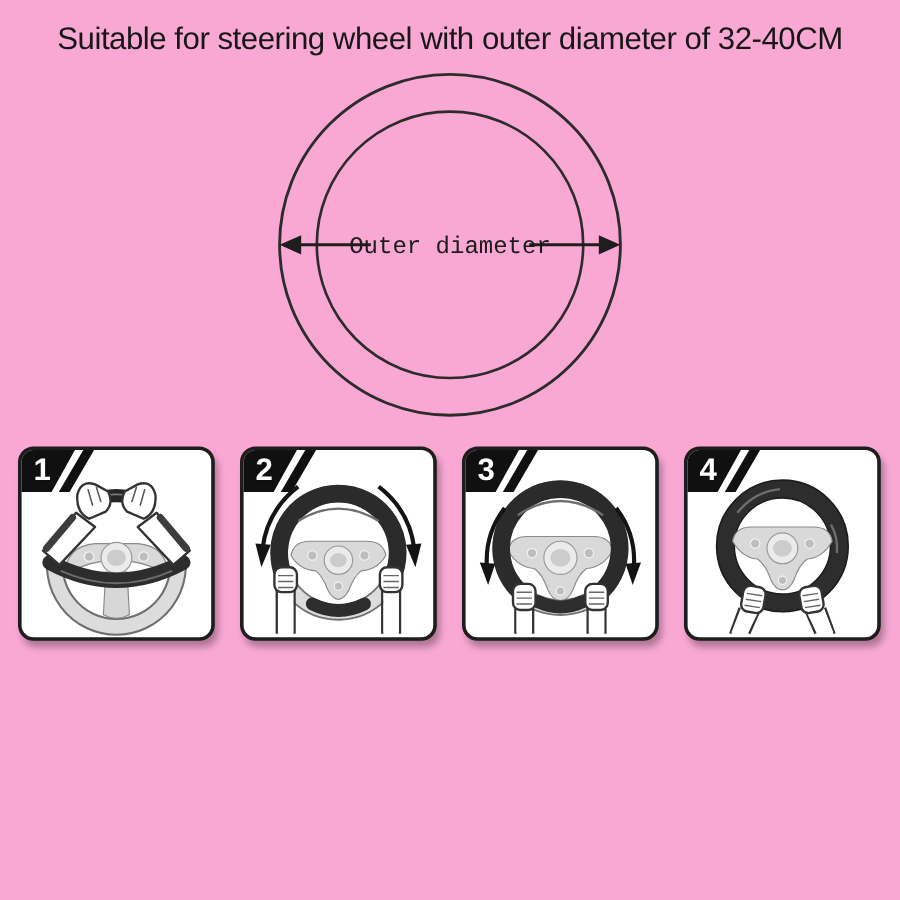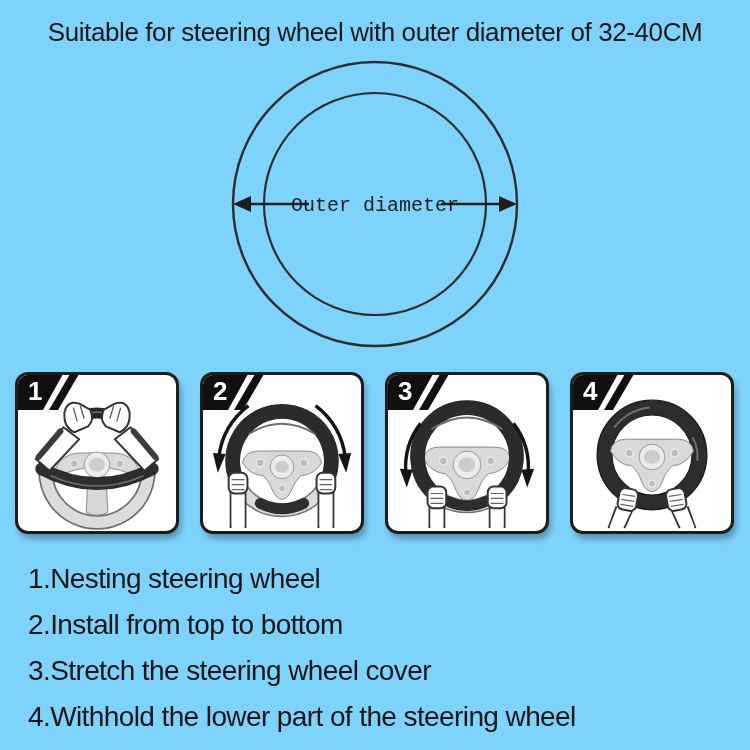--- a/index.html
+++ b/index.html
@@ -1,17 +1,17 @@
 <!DOCTYPE html>
 <html><head>
 <meta charset="utf-8">
 <style>
   html,body{margin:0;padding:0;}
   .page{
-    width:750px;height:750px;position:relative;background:#7dd3fc;
+    width:750px;height:750px;position:relative;background:#f9a8d4;
     font-family:"Liberation Sans",sans-serif;color:#1b1b1b;overflow:hidden;
   }
   .title{
     padding-top:17px;text-align:center;font-size:26px;letter-spacing:-0.4px;
     color:#171717;white-space:nowrap;
   }
   .diagram-wrap{height:306px;display:flex;justify-content:center;margin-top:4px;font-family:Liberation Mono, monospace;}
   .steps-row{
     display:flex;gap:21px;padding:14px 16px 0 15px;align-items:stretch;
   }
@@ -208,20 +208,14 @@
       </svg>
       <svg class="step-badge" viewBox="0 0 70 36">
         <path d="M10,0 L46,0 L26,36 L0,36 L0,10 Q0,0 10,0 Z" fill="#101010"></path>
         <polygon points="53,0 62,0 41,36 32,36" fill="#101010"></polygon>
       </svg>
       <span class="step-num">4</span>
     </div>
 
   </div>
 
-  <div class="instructions">
-    <div class="instruction-line">1.Nesting steering wheel</div>
-    <div class="instruction-line">2.Install from top to bottom</div>
-    <div class="instruction-line">3.Stretch the steering wheel cover</div>
-    <div class="instruction-line">4.Withhold the lower part of the steering wheel</div>
-  </div>
 
 </div>
 
 </body></html>

